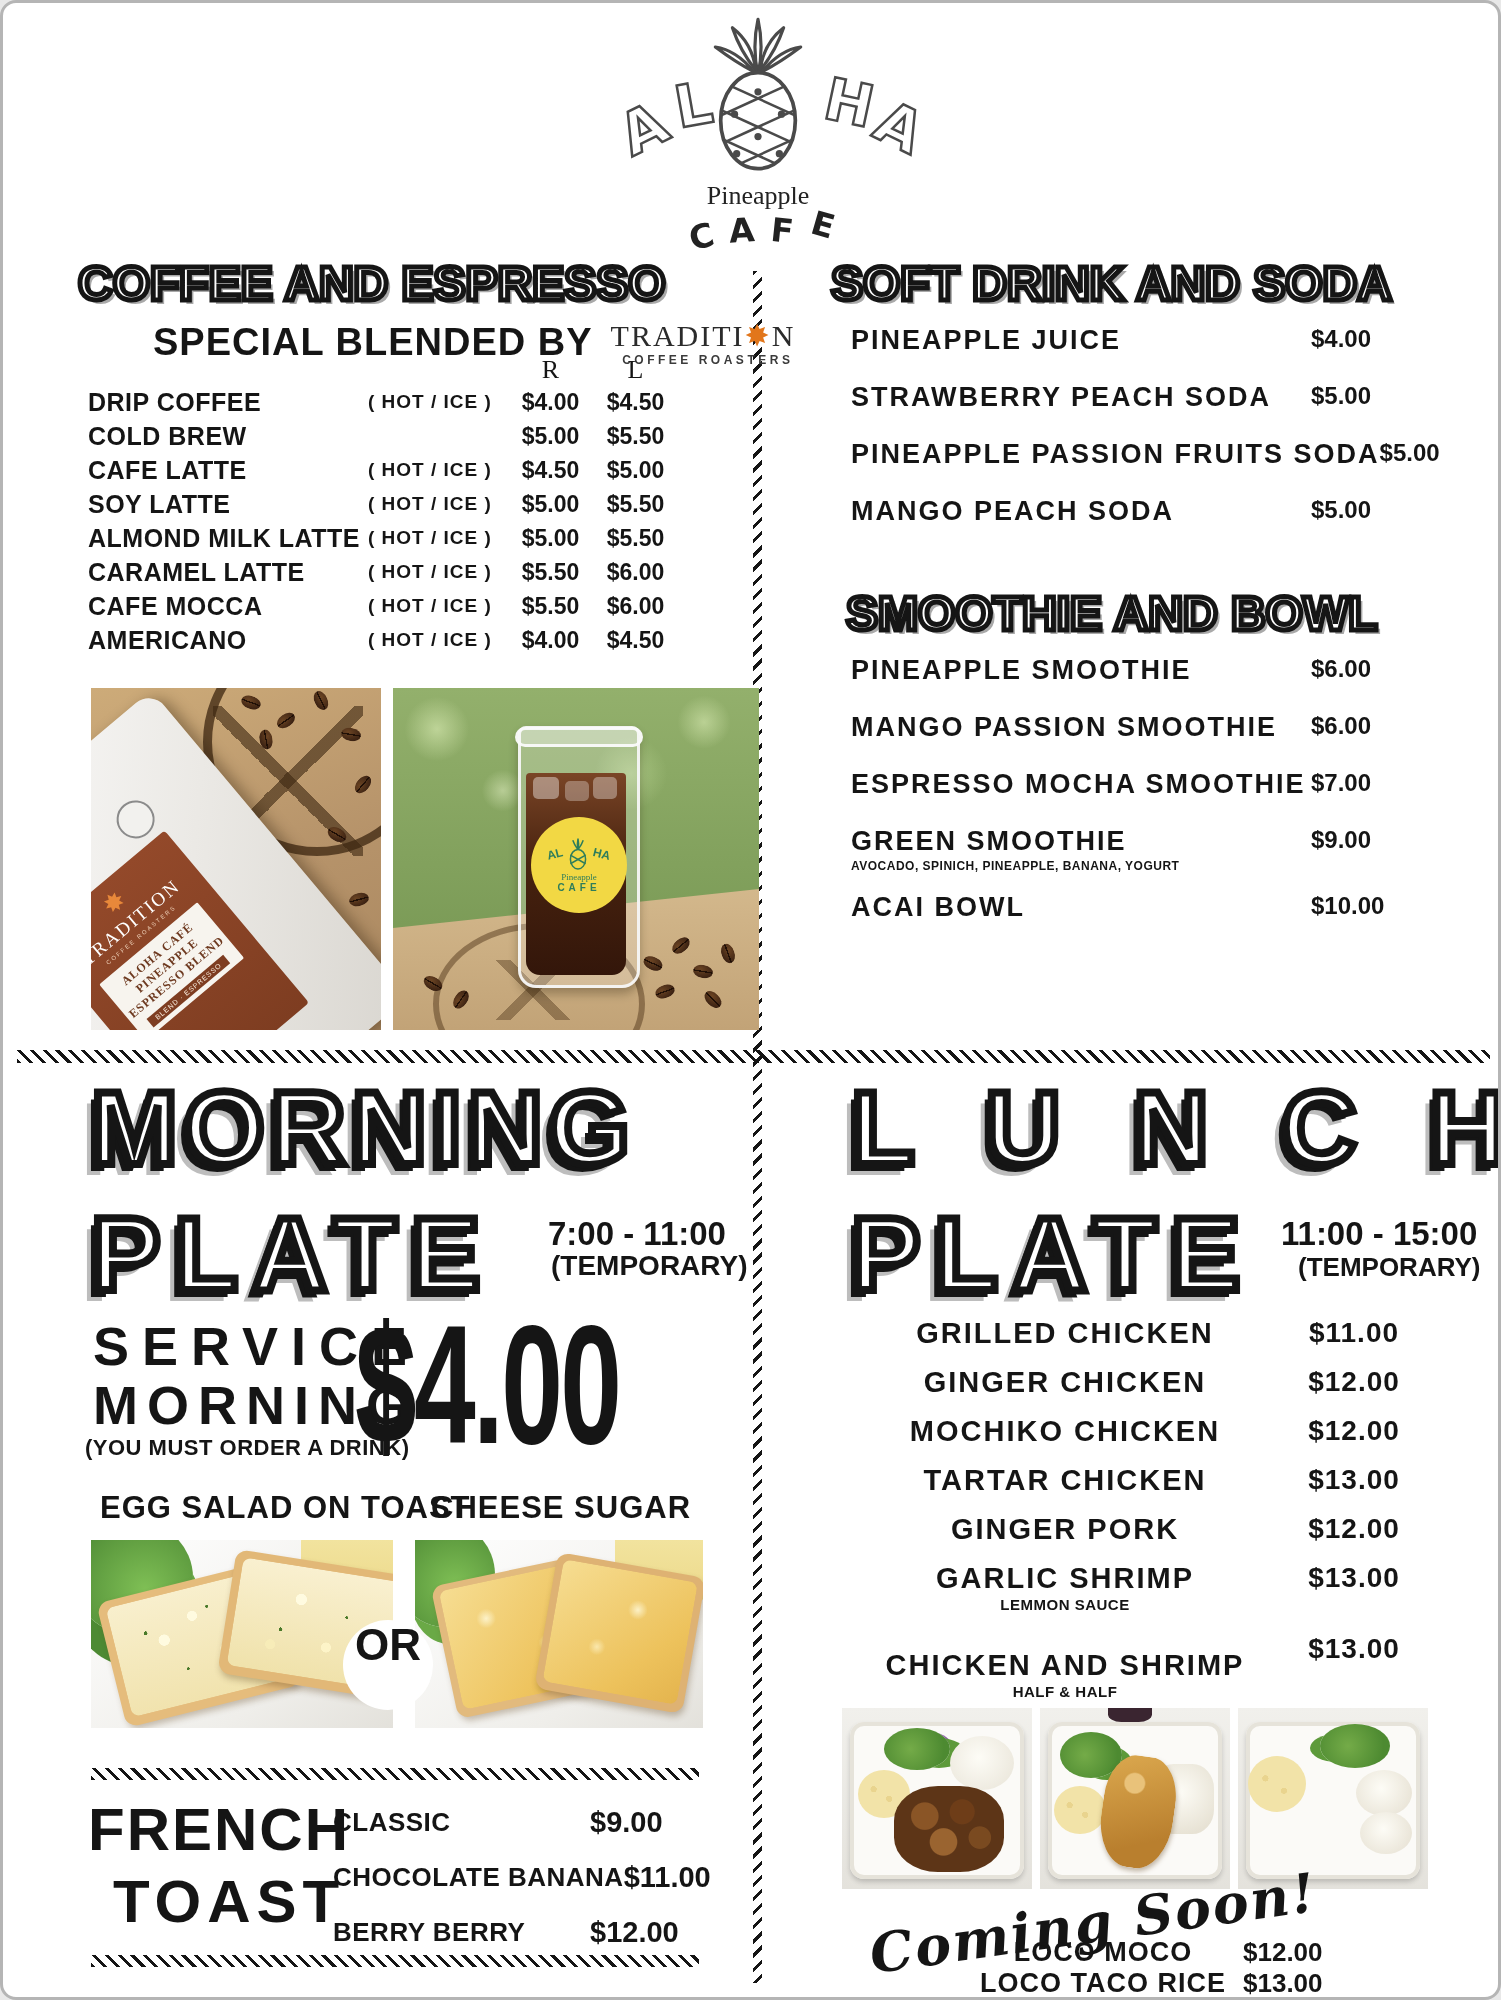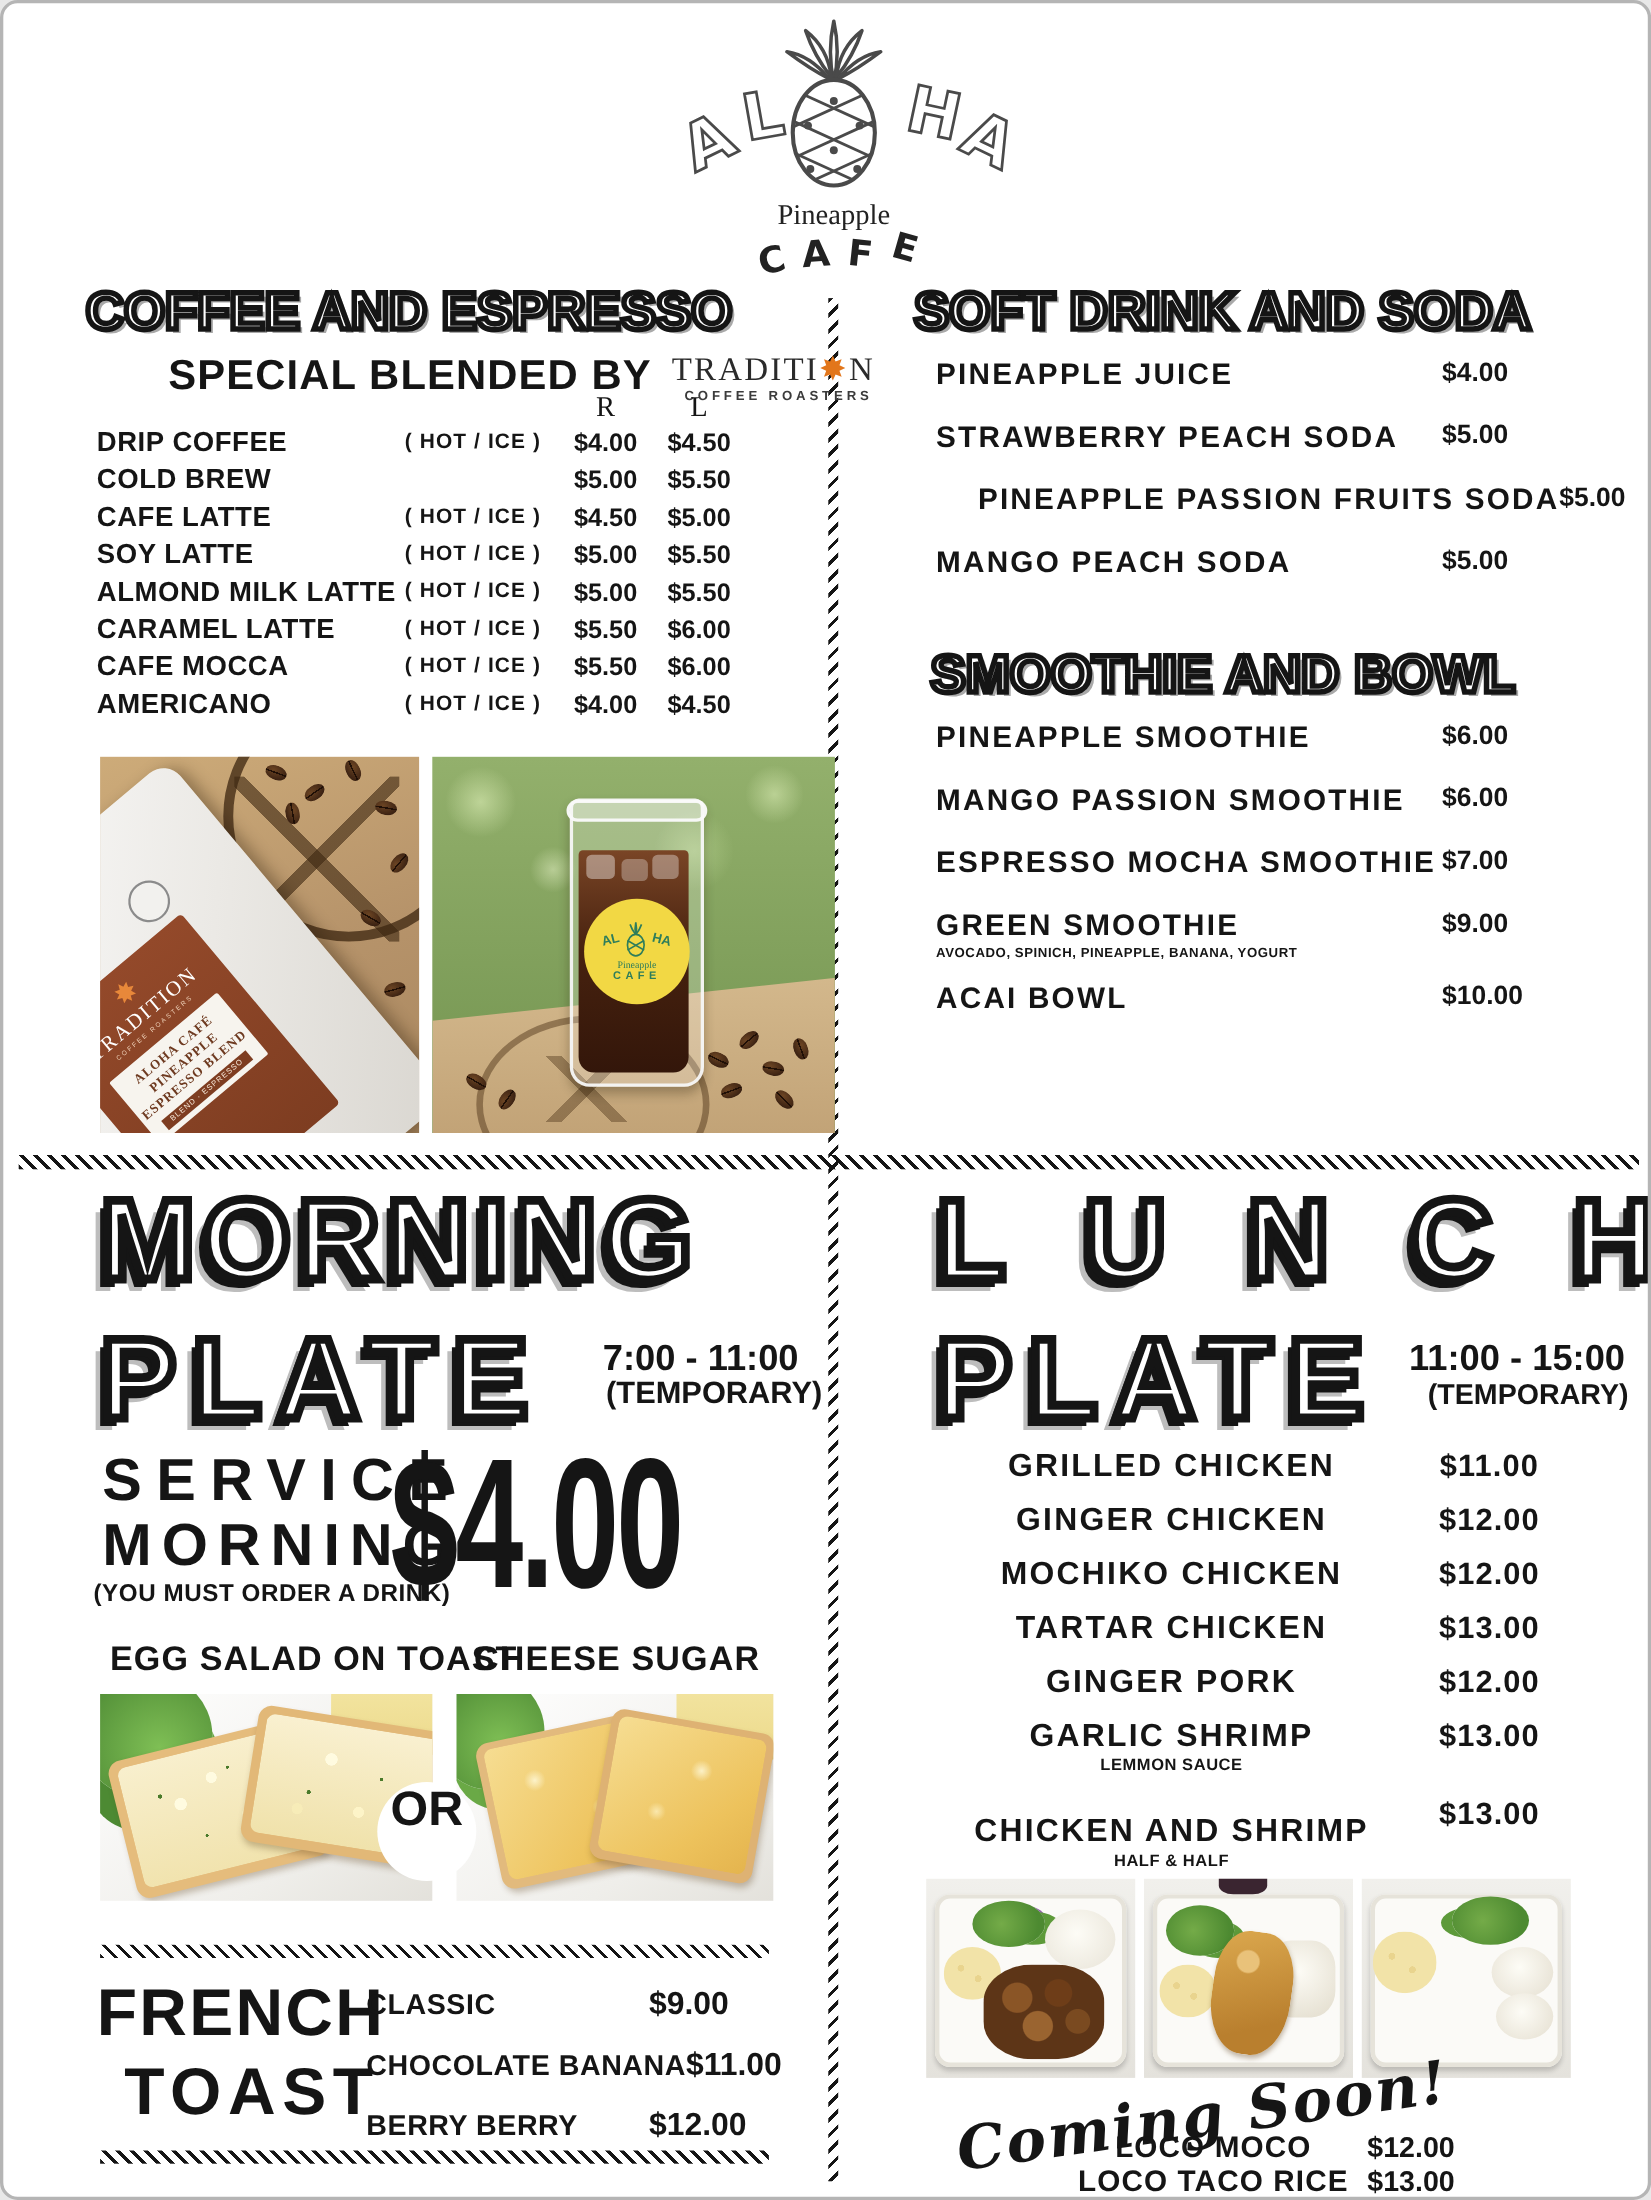--- a/index.html
+++ b/index.html
@@ -265,21 +265,21 @@
   <div class="abs h-sec" style="left:828px;top:253px;">SOFT DRINK AND SODA</div>
   <div class="abs" style="left:848px;top:322px;width:552px;">
     <div class="r-row" style="height:57px;">
       <span class="r-name">PINEAPPLE JUICE</span>
       <span class="r-price">$4.00</span>
     </div>
     <div class="r-row" style="height:57px;">
       <span class="r-name">STRAWBERRY PEACH SODA</span>
       <span class="r-price">$5.00</span>
     </div>
-    <div class="r-row" style="height:57px;margin-left:38px;">
+    <div class="r-row" style="height:57px;">
       <span class="r-name">PINEAPPLE PASSION FRUITS SODA</span>
       <span class="r-price">$5.00</span>
     </div>
     <div class="r-row" style="height:57px;">
       <span class="r-name">MANGO PEACH SODA</span>
       <span class="r-price">$5.00</span>
     </div>
   </div>
 
   <div class="abs h-sec" style="left:843px;top:583px;">SMOOTHIE AND BOWL</div>

